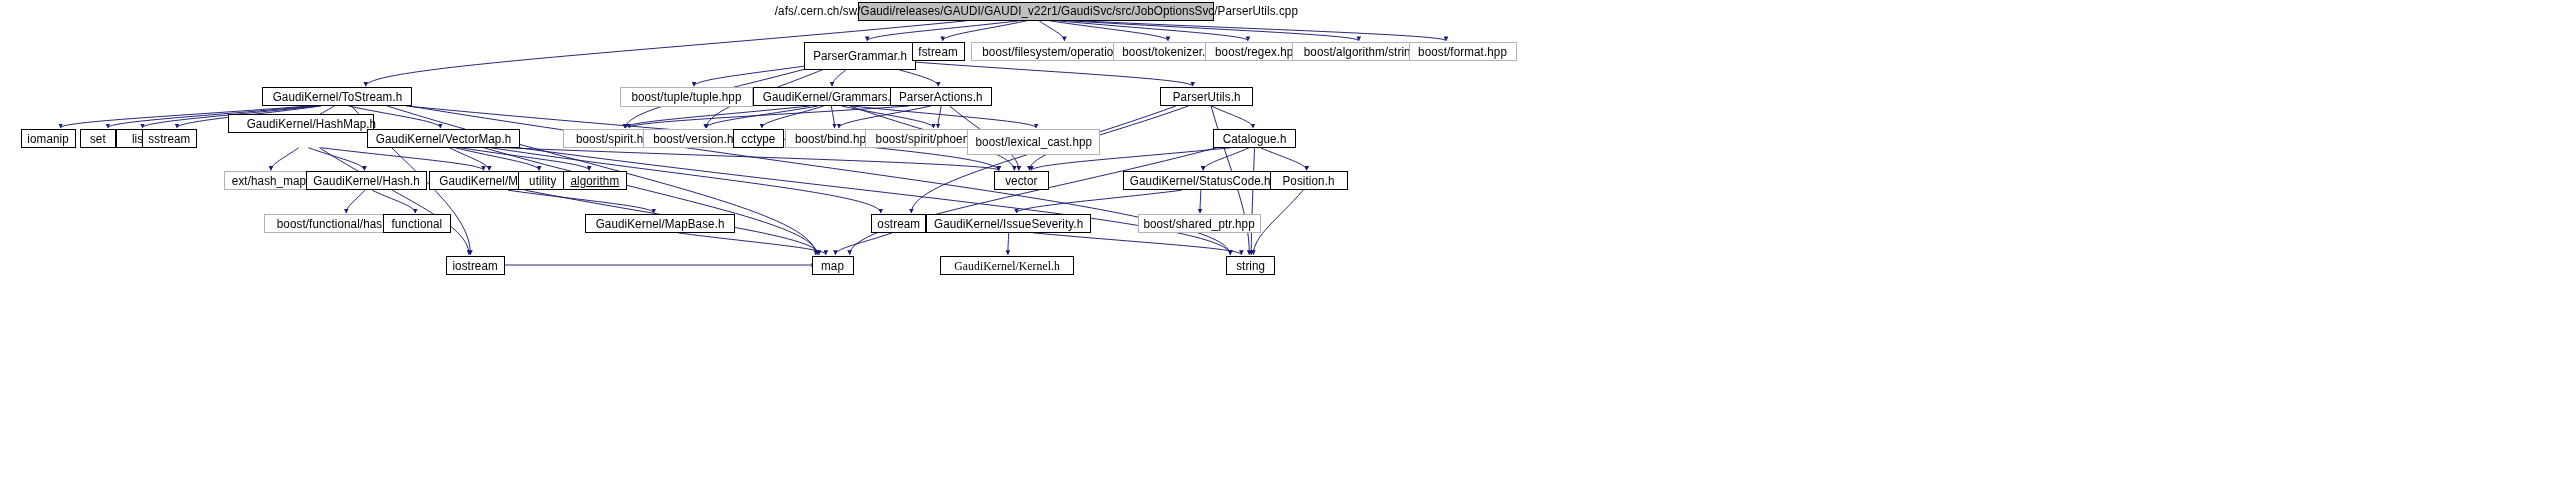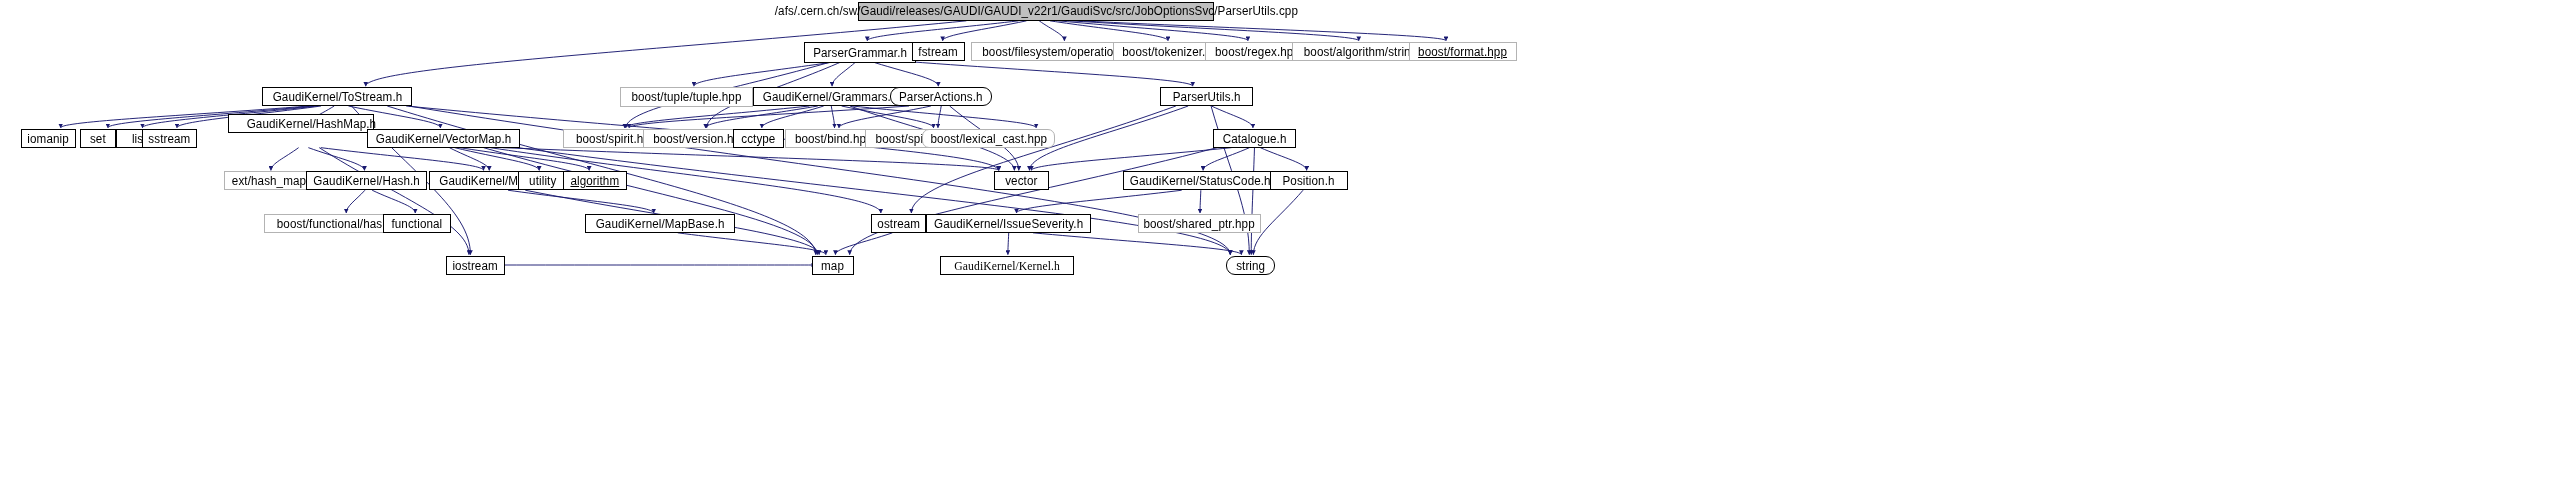--- a/index.html
+++ b/index.html
@@ -120,51 +120,51 @@
         <path d="M 982 236 C 978 236, 974 236, 974 236" fill="none" stroke="#191970" stroke-width="1" marker-end="url(#arrow)"></path>
         <path d="M 1375.9 201 C 1349.67 231.6, 1323.44 248.6, 1323.44 269" fill="none" stroke="#191970" stroke-width="1" marker-end="url(#arrow)"></path>
         <path d="M 715.2 246 C 793.46 256.35, 871.72 262.1, 871.72 269" fill="none" stroke="#191970" stroke-width="1" marker-end="url(#arrow)"></path>
         <path d="M 942 246 C 911.9 256.35, 881.8 262.1, 881.8 269" fill="none" stroke="#191970" stroke-width="1" marker-end="url(#arrow)"></path>
         <path d="M 529 280 C 695 280, 861 280, 861 280" fill="none" stroke="#191970" stroke-width="1" marker-end="url(#arrow)"></path>
       </g>
   </svg>
 <div class="node gray-fill title-node" style="left: 858px; top: 1.9px; width: 356px; height: 19px;">
       <span class="lbl">/afs/.cern.ch/sw/Gaudi/releases/GAUDI/GAUDI_v22r1/GaudiSvc/src/JobOptionsSvc/ParserUtils.cpp</span>
     </div>
-    <div class="node" style="left: 804px; top: 42px; width: 112px; height: 21px;">
+    <div class="node" style="left: 804px; top: 42px; width: 112px; height: 28px;">
       <span class="lbl">ParserGrammar.h</span>
     </div>
     <div class="node" style="left: 912px; top: 42px; width: 53px; height: 19px;">
       <span class="lbl">fstream</span>
     </div>
     <div class="node gray-border" style="left: 971px; top: 42px; width: 189px; height: 19px;">
       <span class="lbl">boost/filesystem/operations.hpp</span>
     </div>
     <div class="node gray-border" style="left: 1113px; top: 42px; width: 121px; height: 19px;">
       <span class="lbl">boost/tokenizer.hpp</span>
     </div>
     <div class="node gray-border" style="left: 1205px; top: 42px; width: 104px; height: 19px;">
       <span class="lbl">boost/regex.hpp</span>
     </div>
     <div class="node gray-border" style="left: 1292px; top: 42px; width: 161px; height: 19px;">
       <span class="lbl">boost/algorithm/string.hpp</span>
     </div>
-    <div class="node gray-border" style="left: 1409px; top: 42px; width: 108px; height: 19px; text-decoration: underline;">
+    <div class="node gray-border" style="left: 1409px; top: 42px; width: 108px; height: 19px;">
       <span class="lbl">boost/format.hpp</span>
     </div>
     <div class="node" style="left: 262px; top: 87px; width: 150px; height: 19px;">
       <span class="lbl">GaudiKernel/ToStream.h</span>
     </div>
     <div class="node gray-border" style="left: 620px; top: 87px; width: 133px; height: 20px;">
       <span class="lbl">boost/tuple/tuple.hpp</span>
     </div>
     <div class="node" style="left: 753px; top: 87px; width: 155px; height: 19px;">
       <span class="lbl">GaudiKernel/Grammars.h</span>
     </div>
-    <div class="node" style="left: 890px; top: 87px; width: 102px; height: 19px; border-radius: 9px;">
+    <div class="node" style="left: 890px; top: 87px; width: 102px; height: 19px;">
       <span class="lbl">ParserActions.h</span>
     </div>
     <div class="node" style="left: 1160px; top: 87px; width: 93px; height: 19px;">
       <span class="lbl">ParserUtils.h</span>
     </div>
     <div class="node" style="left: 21px; top: 129px; width: 55px; height: 19px;">
       <span class="lbl">iomanip</span>
     </div>
     <div class="node" style="left: 80px; top: 129px; width: 36px; height: 19px;">
       <span class="lbl">set</span>
@@ -189,21 +189,21 @@
     </div>
     <div class="node" style="left: 733px; top: 129px; width: 51px; height: 19px;">
       <span class="lbl">cctype</span>
     </div>
     <div class="node gray-border" style="left: 785px; top: 129px; width: 98px; height: 19px;">
       <span class="lbl">boost/bind.hpp</span>
     </div>
     <div class="node gray-border" style="left: 865px; top: 129px; width: 146px; height: 19px;">
       <span class="lbl">boost/spirit/phoenix.hpp</span>
     </div>
-    <div class="node gray-border" style="left: 922px; top: 129px; width: 133px; height: 19px; border-radius: 7px;">
+    <div class="node gray-border" style="left: 967px; top: 129px; width: 133px; height: 26px;">
       <span class="lbl">boost/lexical_cast.hpp</span>
     </div>
     <div class="node" style="left: 1213px; top: 129px; width: 83px; height: 19px;">
       <span class="lbl">Catalogue.h</span>
     </div>
     <div class="node gray-border" style="left: 224px; top: 171px; width: 89px; height: 19px;">
       <span class="lbl">ext/hash_map</span>
     </div>
     <div class="node" style="left: 306px; top: 171px; width: 121px; height: 19px;">
       <span class="lbl">GaudiKernel/Hash.h</span>
@@ -246,17 +246,17 @@
     </div>
     <div class="node" style="left: 446px; top: 256px; width: 59px; height: 19px;">
       <span class="lbl">iostream</span>
     </div>
     <div class="node" style="left: 812px; top: 256px; width: 42px; height: 19px;">
       <span class="lbl">map</span>
     </div>
     <div class="node" style="left: 940px; top: 256px; width: 134px; height: 19px; font-family: Liberation Serif, serif;">
       <span class="lbl">GaudiKernel/Kernel.h</span>
     </div>
-    <div class="node" style="left: 1226px; top: 256px; width: 49px; height: 19px; border-radius: 9px;">
+    <div class="node" style="left: 1226px; top: 256px; width: 49px; height: 19px;">
       <span class="lbl">string</span>
     </div>
   </div>
 
 
 </body></html>

